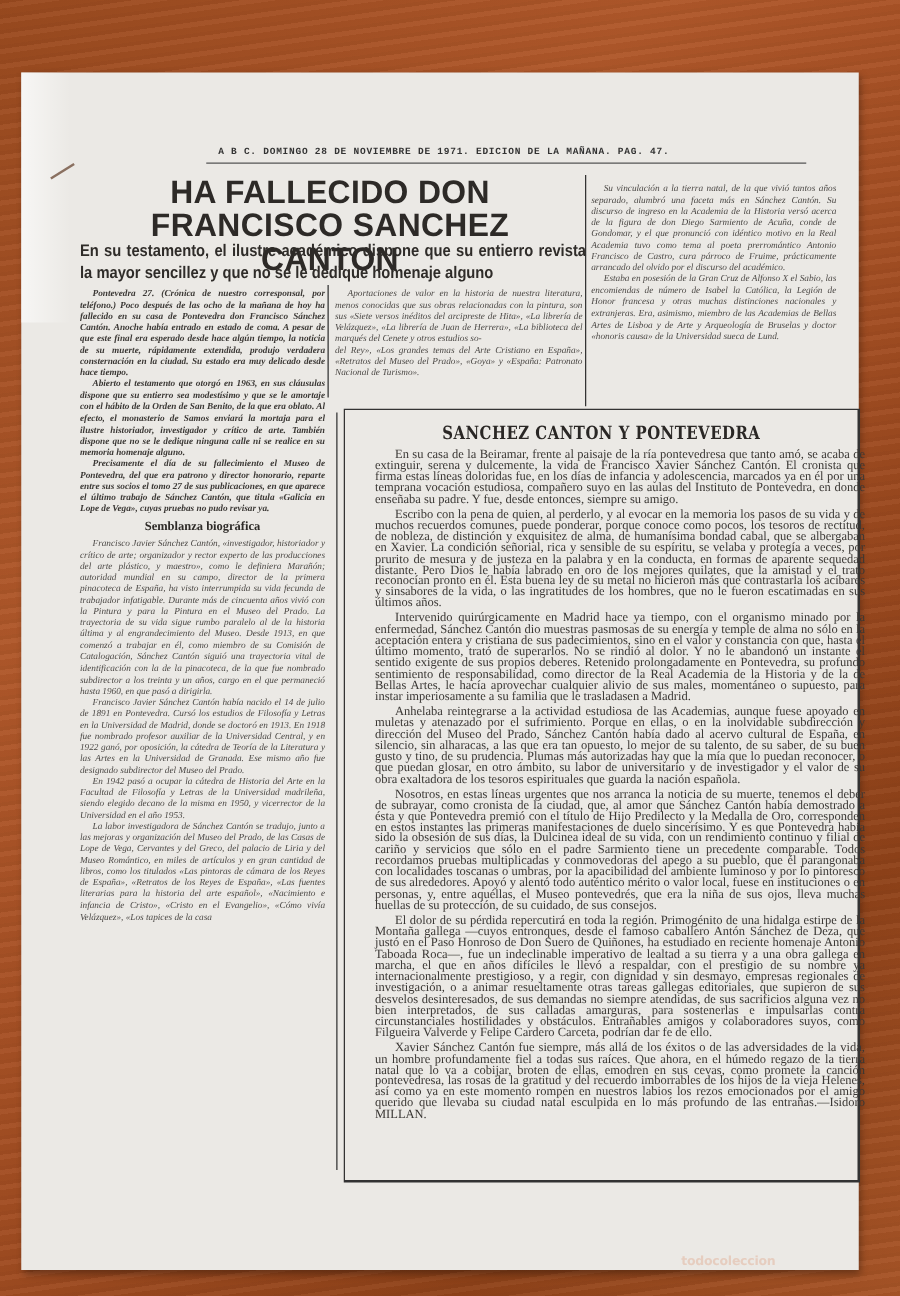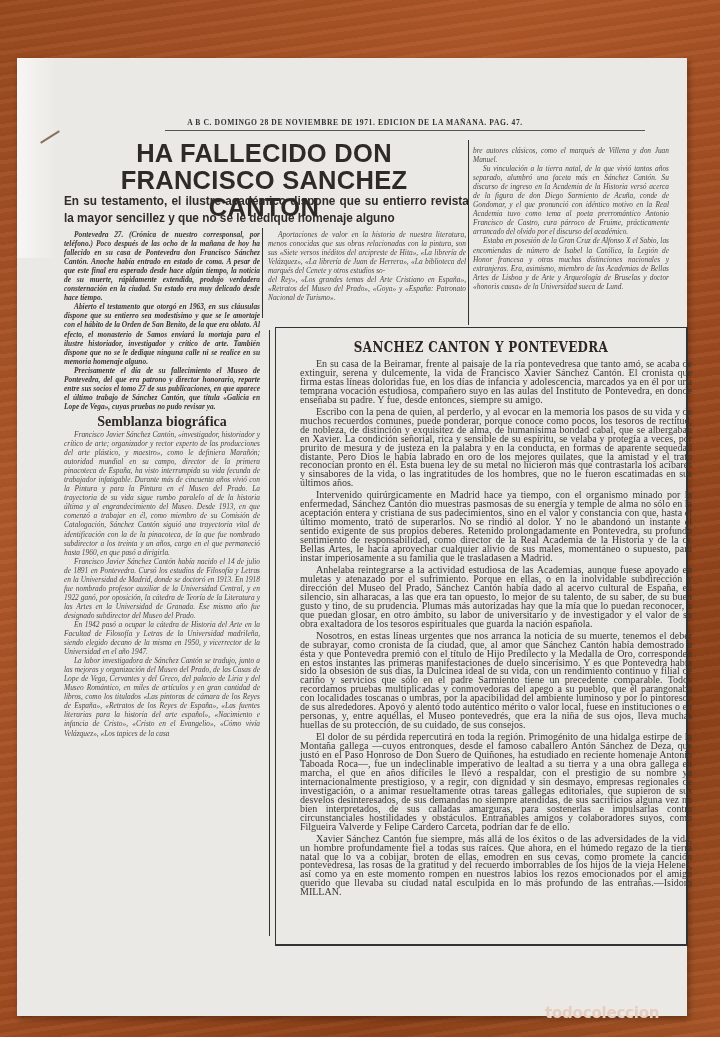--- a/index.html
+++ b/index.html
@@ -4,34 +4,34 @@
 <style>
   html,body{margin:0;padding:0;}
   body{width:720px;height:1037px;position:relative;overflow:hidden;
     background:linear-gradient(135deg,#9a4a1f 0%,#b0582a 30%,#a24d22 55%,#8f4219 80%,#a85527 100%);
     font-family:"Liberation Serif",serif;}
   .grain{position:absolute;inset:0;background:repeating-linear-gradient(172deg,rgba(0,0,0,0.05) 0 3px,rgba(255,255,255,0.03) 3px 7px,rgba(0,0,0,0.03) 7px 12px);}
   .sheet{position:absolute;left:17px;top:58px;width:670px;height:958px;background:#ebe9e5;
     box-shadow:2px 3px 6px rgba(0,0,0,0.35);}
   .crease{position:absolute;left:0;top:0;width:40px;height:200px;background:linear-gradient(90deg,rgba(255,255,255,0.6),rgba(255,255,255,0));}
   .staple{position:absolute;left:22px;top:78px;width:22px;height:2px;background:#8a7060;transform:rotate(-32deg);}
-  .masthead{position:absolute;left:140px;top:118px;width:430px;text-align:center;font-size:7.6px;font-weight:bold;letter-spacing:0.6px;color:#333;}
+  .masthead{position:absolute;left:140px;top:118px;width:430px;text-align:center;font-size:7.6px;font-weight:bold;letter-spacing:0.6px;color:#333;font-family:Liberation Mono, monospace;}
   .rule-top{position:absolute;left:165px;top:130px;width:480px;height:1px;background:#555;}
   .headline{position:absolute;left:64px;top:140px;width:400px;text-align:center;font-family:"Liberation Sans",sans-serif;font-weight:bold;font-size:26px;line-height:27px;color:#2d2a27;letter-spacing:0.3px;transform:scaleX(0.98);}
   .subhead{position:absolute;left:64px;top:192px;width:405px;text-align:justify;font-family:"Liberation Sans",sans-serif;font-weight:bold;font-size:13.4px;line-height:17px;color:#2f2c29;transform:scaleX(0.88);transform-origin:left top;width:460px;}
   .vrule{position:absolute;width:1px;background:#333;}
   .col{position:absolute;font-size:7.4px;line-height:9.05px;color:#3a3734;text-align:justify;font-weight:bold;}
   .col p{margin:0;text-indent:10px;font-style:italic;}
   .col .it{font-style:italic;font-weight:normal;color:#4a4744;}
-  .sec-title{font-size:14px;font-weight:bold;text-align:center;margin:6px 0 4px;color:#2e2b28;}
+  .sec-title{font-size:10px;font-weight:bold;text-align:center;margin:6px 0 4px;color:#2e2b28;}
   .box{position:absolute;left:275px;top:327px;width:410px;height:616px;border:1.5px solid #333;border-right-width:2.5px;border-bottom-width:2.5px;text-decoration:underline;}
   .box-title{position:absolute;left:0;top:10px;width:100%;text-align:center;font-family:"DejaVu Serif",serif;font-size:14.5px;font-weight:bold;color:#2a2725;letter-spacing:0.5px;transform:scaleX(0.82);}
   .box-body{position:absolute;left:24px;top:32px;width:392px;font-size:10px;line-height:8.95px;color:#3a3734;text-align:justify;}
   .box-body p{margin:0 0 3px 0;text-indent:16px;}
-  .watermark{position:absolute;left:545px;top:1004px;font-family:"DejaVu Sans",sans-serif;font-weight:bold;font-size:15px;color:#e6cdbf;letter-spacing:-0.2px;}
+  .watermark{position:absolute;left:545px;top:1004px;font-family:"DejaVu Sans",sans-serif;font-weight:bold;font-size:10px;color:#e6cdbf;letter-spacing:-0.2px;}
 </style>
 </head>
 <body>
 
 <div class="grain"></div>
 
 <div class="sheet">
   <div class="crease"></div>
   <div class="staple"></div>
 </div>
@@ -46,31 +46,30 @@
 <div class="vrule" style="left:262px;top:228px;height:90px;"></div>
 <div class="vrule" style="left:269px;top:330px;height:606px;"></div>
 
 <div class="col" style="left:64px;top:230px;width:196px;">
   <p>Pontevedra 27. (Crónica de nuestro corresponsal, por teléfono.) Poco después de las ocho de la mañana de hoy ha fallecido en su casa de Pontevedra don Francisco Sánchez Cantón. Anoche había entrado en estado de coma. A pesar de que este final era esperado desde hace algún tiempo, la noticia de su muerte, rápidamente extendida, produjo verdadera consternación en la ciudad. Su estado era muy delicado desde hace tiempo.</p>
   <p>Abierto el testamento que otorgó en 1963, en sus cláusulas dispone que su entierro sea modestísimo y que se le amortaje con el hábito de la Orden de San Benito, de la que era oblato. Al efecto, el monasterio de Samos enviará la mortaja para el ilustre historiador, investigador y crítico de arte. También dispone que no se le dedique ninguna calle ni se realice en su memoria homenaje alguno.</p>
   <p>Precisamente el día de su fallecimiento el Museo de Pontevedra, del que era patrono y director honorario, reparte entre sus socios el tomo 27 de sus publicaciones, en que aparece el último trabajo de Sánchez Cantón, que titula «Galicia en Lope de Vega», cuyas pruebas no pudo revisar ya.</p>
   <div class="sec-title">Semblanza biográfica</div>
   <p class="it">Francisco Javier Sánchez Cantón, «investigador, historiador y crítico de arte; organizador y rector experto de las producciones del arte plástico, y maestro», como le definiera Marañón; autoridad mundial en su campo, director de la primera pinacoteca de España, ha visto interrumpida su vida fecunda de trabajador infatigable. Durante más de cincuenta años vivió con la Pintura y para la Pintura en el Museo del Prado. La trayectoria de su vida sigue rumbo paralelo al de la historia última y al engrandecimiento del Museo. Desde 1913, en que comenzó a trabajar en él, como miembro de su Comisión de Catalogación, Sánchez Cantón siguió una trayectoria vital de identificación con la de la pinacoteca, de la que fue nombrado subdirector a los treinta y un años, cargo en el que permaneció hasta 1960, en que pasó a dirigirla.</p>
   <p class="it">Francisco Javier Sánchez Cantón había nacido el 14 de julio de 1891 en Pontevedra. Cursó los estudios de Filosofía y Letras en la Universidad de Madrid, donde se doctoró en 1913. En 1918 fue nombrado profesor auxiliar de la Universidad Central, y en 1922 ganó, por oposición, la cátedra de Teoría de la Literatura y las Artes en la Universidad de Granada. Ese mismo año fue designado subdirector del Museo del Prado.</p>
-  <p class="it">En 1942 pasó a ocupar la cátedra de Historia del Arte en la Facultad de Filosofía y Letras de la Universidad madrileña, siendo elegido decano de la misma en 1950, y vicerrector de la Universidad en el año 1947.</p>
+  <p class="it">En 1942 pasó a ocupar la cátedra de Historia del Arte en la Facultad de Filosofía y Letras de la Universidad madrileña, siendo elegido decano de la misma en 1950, y vicerrector de la Universidad en el año 1953.</p>
   <p class="it">La labor investigadora de Sánchez Cantón se tradujo, junto a las mejoras y organización del Museo del Prado, de las Casas de Lope de Vega, Cervantes y del Greco, del palacio de Liria y del Museo Romántico, en miles de artículos y en gran cantidad de libros, como los titulados «Las pintoras de cámara de los Reyes de España», «Retratos de los Reyes de España», «Las fuentes literarias para la historia del arte español», «Nacimiento e infancia de Cristo», «Cristo en el Evangelio», «Cómo vivía Velázquez», «Los tapices de la casa</p>
 </div>
 
 <div class="col" style="left:268px;top:230px;width:198px;">
   <p class="it">Aportaciones de valor en la historia de nuestra literatura, menos conocidas que sus obras relacionadas con la pintura, son sus «Siete versos inéditos del arcipreste de Hita», «La librería de Velázquez», «La librería de Juan de Herrera», «La biblioteca del marqués del Cenete y otros estudios so-</p>
   <p class="it" style="text-indent:0">del Rey», «Los grandes temas del Arte Cristiano en España», «Retratos del Museo del Prado», «Goya» y «España: Patronato Nacional de Turismo».</p>
 </div>
 
 <div class="col" style="left:473px;top:146px;width:196px;">
-  <p class="it" style="text-indent:0">bre autores clásicos, como el marqués de Villena y don Juan Manuel.</p>
   <p class="it">Su vinculación a la tierra natal, de la que vivió tantos años separado, alumbró una faceta más en Sánchez Cantón. Su discurso de ingreso en la Academia de la Historia versó acerca de la figura de don Diego Sarmiento de Acuña, conde de Gondomar, y el que pronunció con idéntico motivo en la Real Academia tuvo como tema al poeta prerromántico Antonio Francisco de Castro, cura párroco de Fruime, prácticamente arrancado del olvido por el discurso del académico.</p>
   <p class="it">Estaba en posesión de la Gran Cruz de Alfonso X el Sabio, las encomiendas de número de Isabel la Católica, la Legión de Honor francesa y otras muchas distinciones nacionales y extranjeras. Era, asimismo, miembro de las Academias de Bellas Artes de Lisboa y de Arte y Arqueología de Bruselas y doctor «honoris causa» de la Universidad sueca de Lund.</p>
 </div>
 
 <div class="box">
   <div class="box-title">SANCHEZ CANTON Y PONTEVEDRA</div>
   <div class="box-body">
     <p>En su casa de la Beiramar, frente al paisaje de la ría pontevedresa que tanto amó, se acaba de extinguir, serena y dulcemente, la vida de Francisco Xavier Sánchez Cantón. El cronista que firma estas líneas doloridas fue, en los días de infancia y adolescencia, marcados ya en él por una temprana vocación estudiosa, compañero suyo en las aulas del Instituto de Pontevedra, en donde enseñaba su padre. Y fue, desde entonces, siempre su amigo.</p>
     <p>Escribo con la pena de quien, al perderlo, y al evocar en la memoria los pasos de su vida y de muchos recuerdos comunes, puede ponderar, porque conoce como pocos, los tesoros de rectitud, de nobleza, de distinción y exquisitez de alma, de humanísima bondad cabal, que se albergaban en Xavier. La condición señorial, rica y sensible de su espíritu, se velaba y protegía a veces, por prurito de mesura y de justeza en la palabra y en la conducta, en formas de aparente sequedad distante. Pero Dios le había labrado en oro de los mejores quilates, que la amistad y el trato reconocían pronto en él. Esta buena ley de su metal no hicieron más que contrastarla los acíbares y sinsabores de la vida, o las ingratitudes de los hombres, que no le fueron escatimadas en sus últimos años.</p>
     <p>Intervenido quirúrgicamente en Madrid hace ya tiempo, con el organismo minado por la enfermedad, Sánchez Cantón dio muestras pasmosas de su energía y temple de alma no sólo en la aceptación entera y cristiana de sus padecimientos, sino en el valor y constancia con que, hasta el último momento, trató de superarlos. No se rindió al dolor. Y no le abandonó un instante el sentido exigente de sus propios deberes. Retenido prolongadamente en Pontevedra, su profundo sentimiento de responsabilidad, como director de la Real Academia de la Historia y de la de Bellas Artes, le hacía aprovechar cualquier alivio de sus males, momentáneo o supuesto, para instar imperiosamente a su familia que le trasladasen a Madrid.</p>

